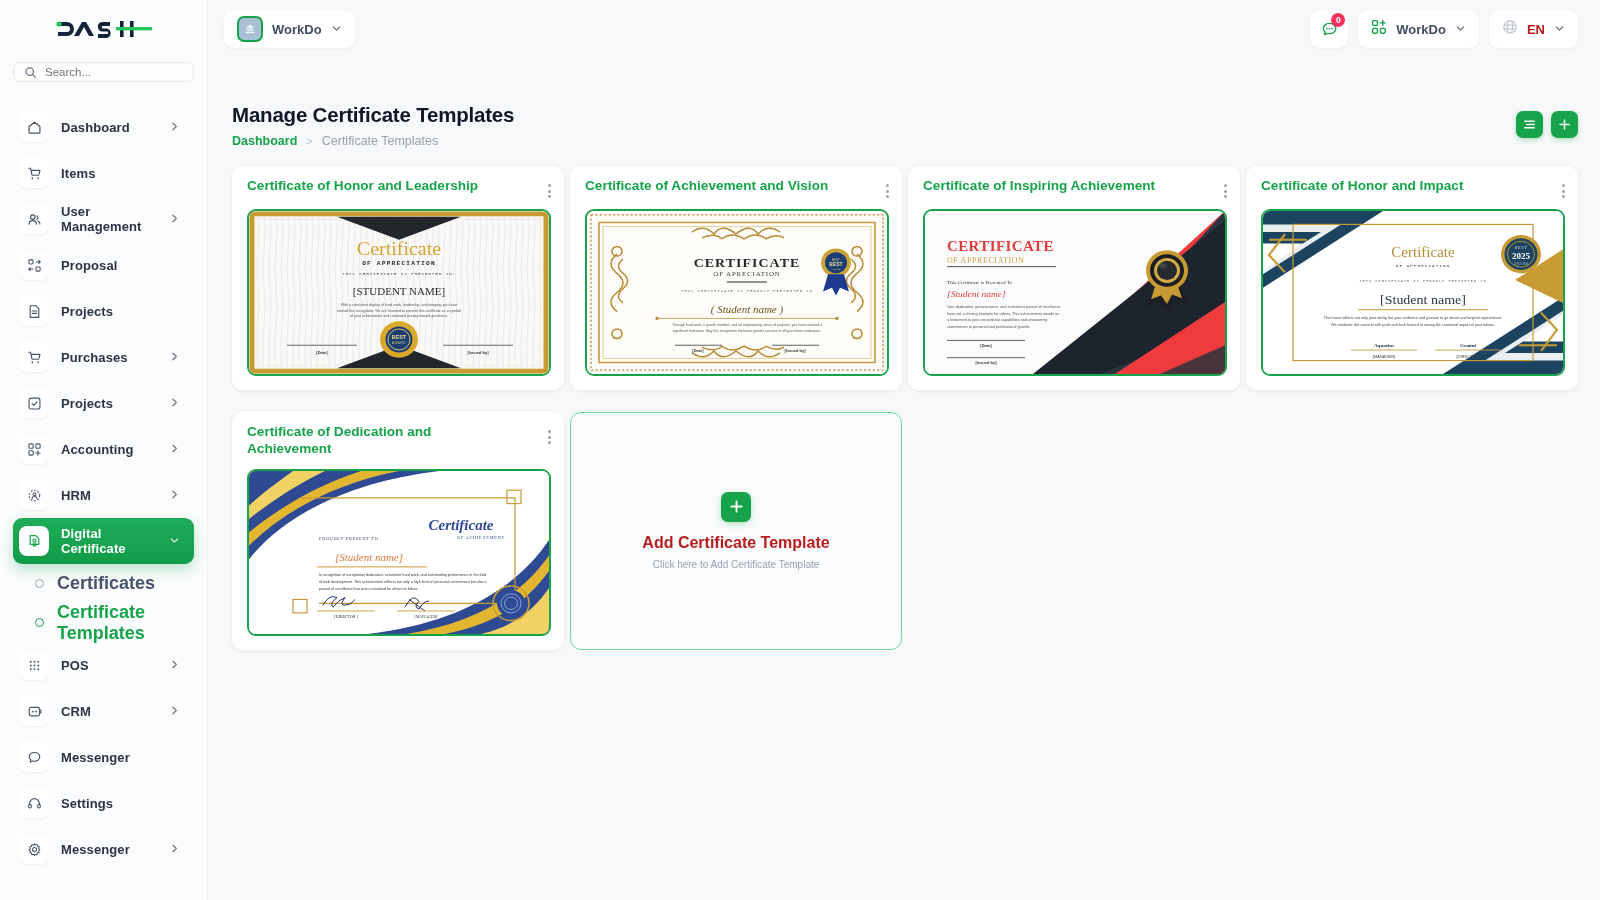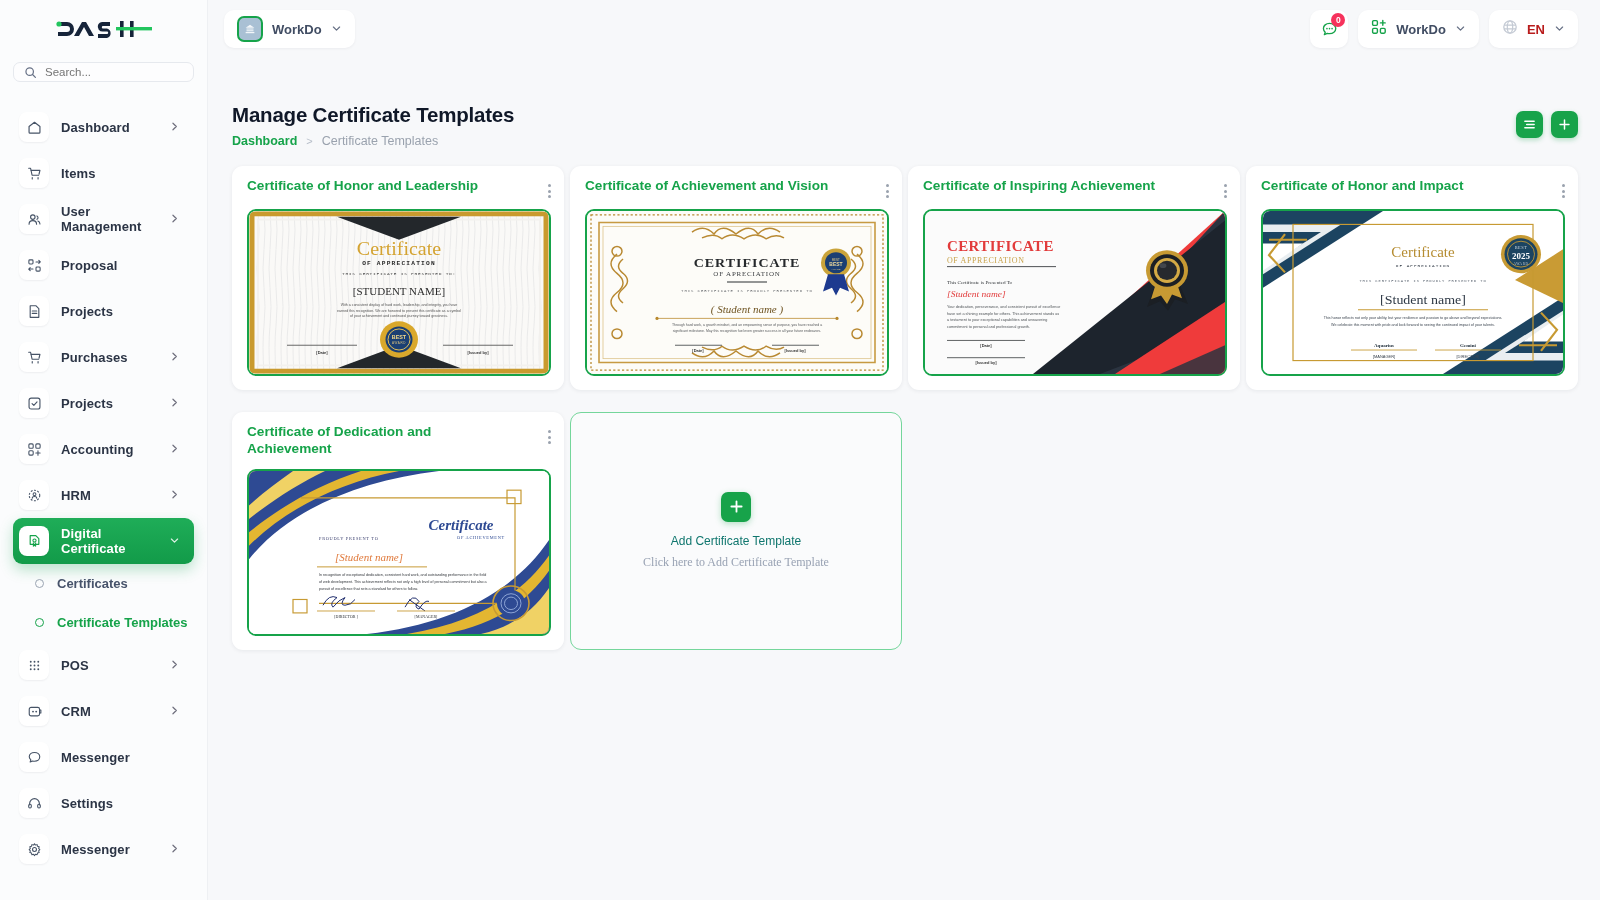--- a/index.html
+++ b/index.html
@@ -54,21 +54,21 @@
   .nav-item.active .nav-ico{ background:#ffffff; }
   .sub-item{
     height:39px; margin:0 13px; display:flex; align-items:center; gap:0;
     padding-left:22px; cursor:pointer;
   }
   .sub-dot{
     width:9px;height:9px;border-radius:50%;border:1.6px solid #9aa4b2;
     margin-right:13px; flex:0 0 9px; position:relative;
   }
   .sub-dot.on{ border-color:#16a34a; }
-  .sub-label{ font-size:13px; font-weight:600; color:#47536b; }
+  .sub-label{ font-size:18px; font-weight:600; color:#47536b; }
   .sub-item.current .sub-label{ color:#16a34a; font-weight:700; }
 
   
   .main{ flex:1; height:900px; display:flex; flex-direction:column; min-width:0; background:#f7f8fa; }
   .topbar{
     height:58px; display:flex; align-items:center; padding:0 22px 0 16px; gap:10px;
     flex:0 0 58px;
   }
   .pill{
     height:38px; background:#fff; border-radius:10px; display:flex; align-items:center;
@@ -137,22 +137,22 @@
   .add-card{
     border:1.6px solid #74d69b; border-radius:11px; background:#fafbfc;
     display:flex; flex-direction:column; align-items:center; justify-content:center;
     min-height:236px; cursor:pointer;
   }
   .add-plus{
     width:30px;height:30px;border-radius:7px;background:#17a34a;color:#fff;
     display:flex;align-items:center;justify-content:center;font-size:17px;font-weight:400;
     box-shadow:0 2px 6px rgba(23,163,74,.3);
   }
-  .add-title{ margin-top:12px; font-size:12px; font-weight:400; color:#0f766e; }
-  .add-sub{ margin-top:7px; font-size:12px; color:#98a2b3;font-family:Liberation Serif, serif; }
+  .add-title{ margin-top:12px; font-size:16px; font-weight:700; color:#b91c1c; }
+  .add-sub{ margin-top:7px; font-size:10px; color:#98a2b3; }
   .r2{ margin-top:22px; }
 </style>
 </head>
 <body>
 
 <div class="app">
 
   <aside class="sidebar">
 
     <div class="logo-wrap">

